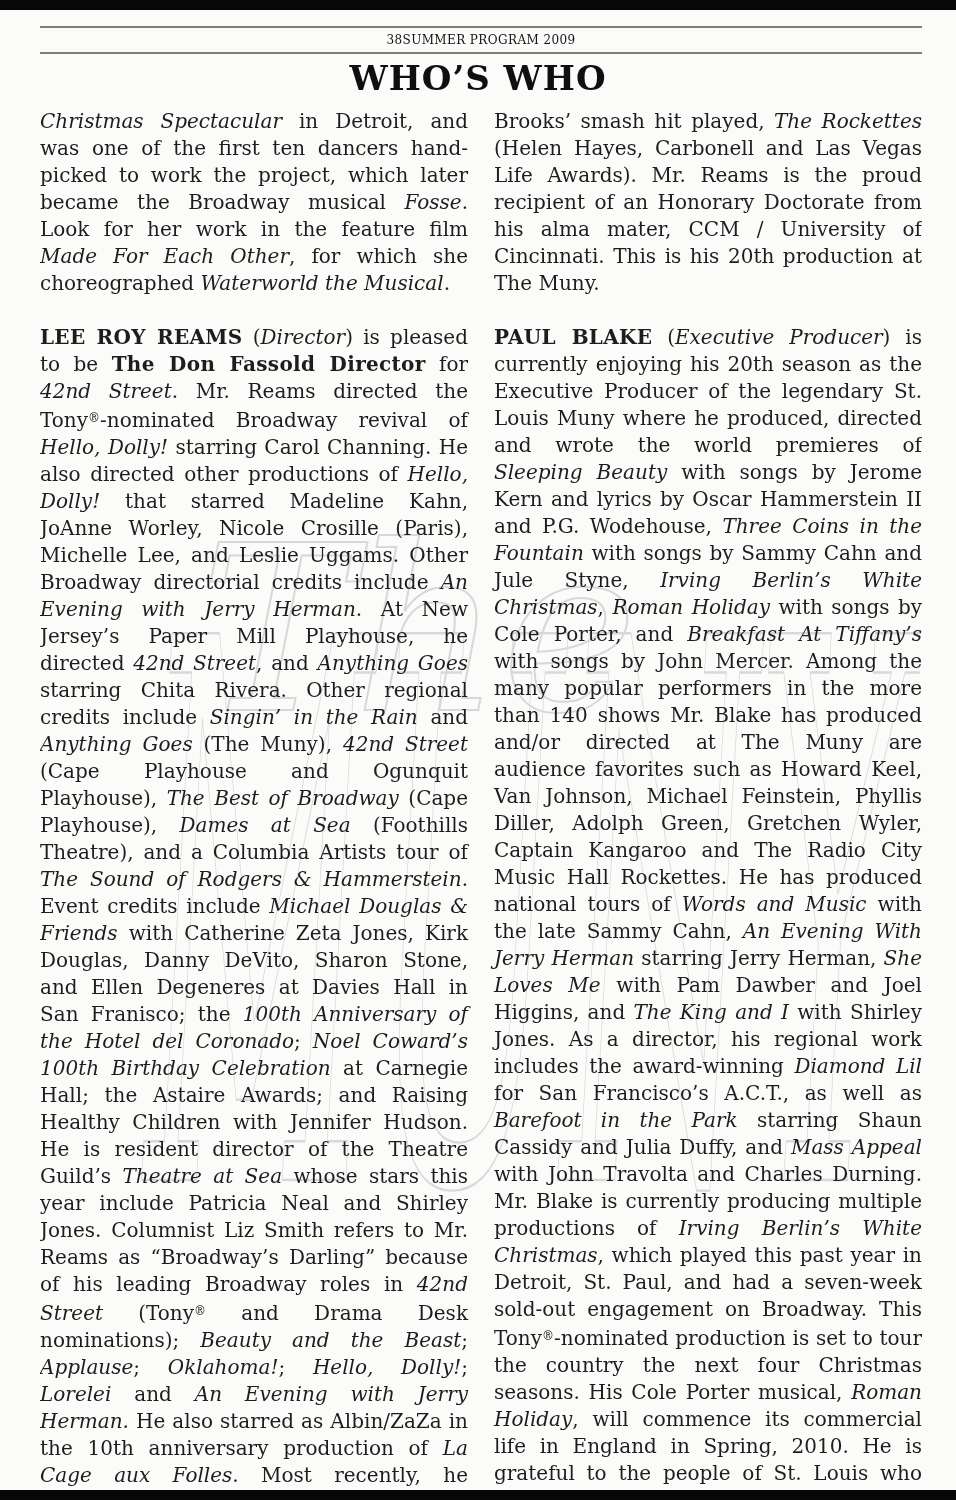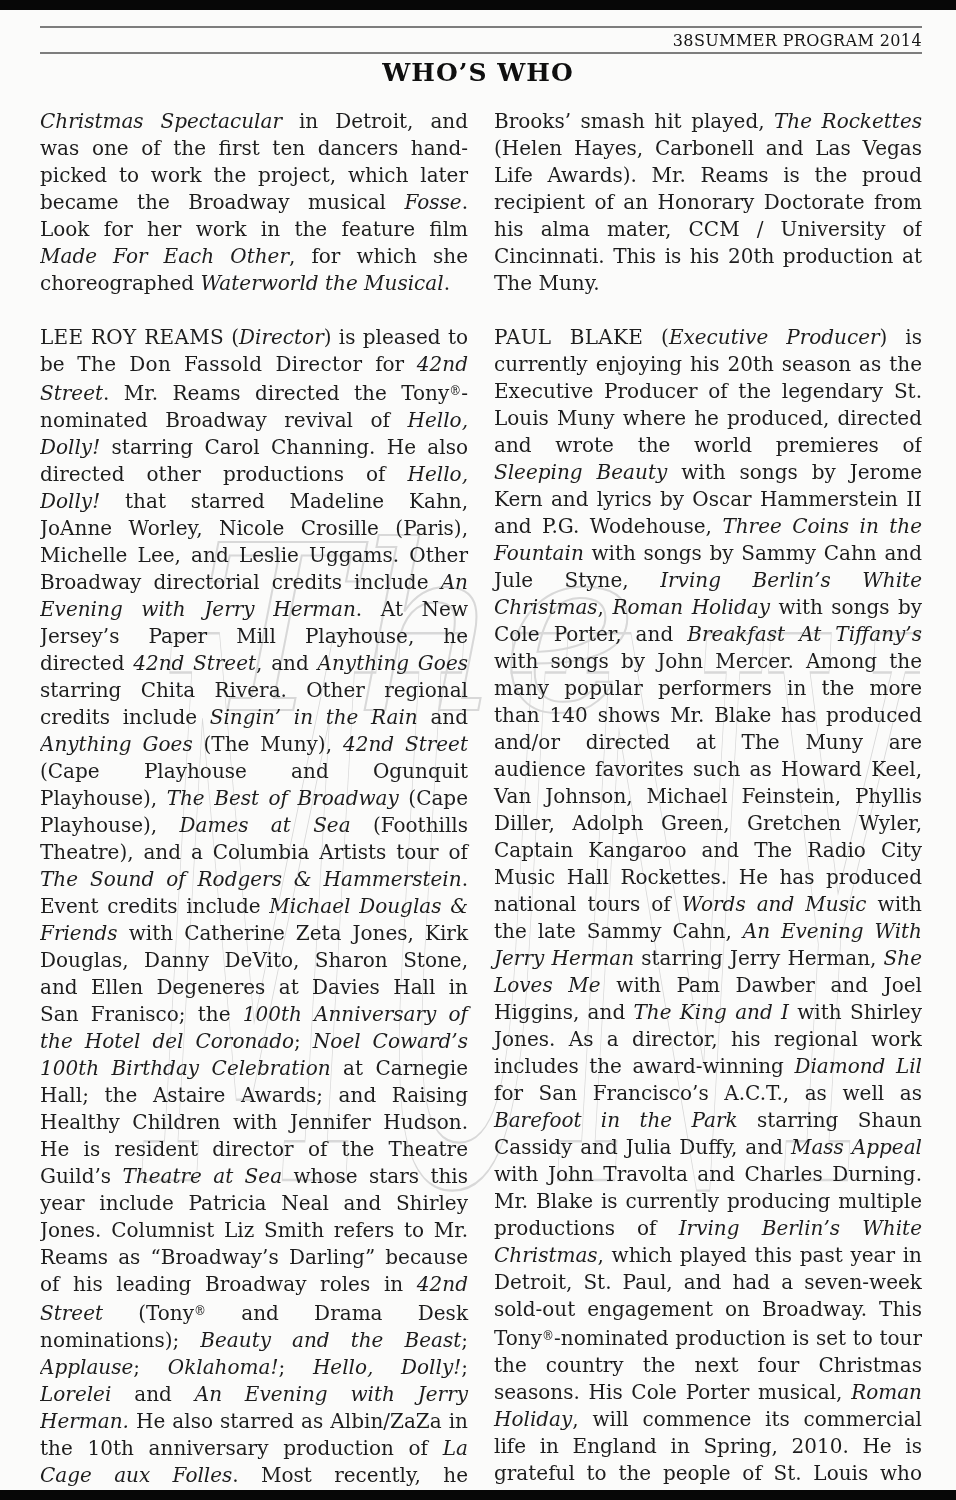--- a/index.html
+++ b/index.html
@@ -8,51 +8,51 @@
     background:#fbfbfa; overflow:hidden;
     font-family:"DejaVu Serif", serif; color:#1d1d1d;
   }
   .edge-bar { position:absolute; left:0; right:0; background:#070707; z-index:3; }
   .edge-bar.top { top:0; height:10px; }
   .edge-bar.bottom { bottom:0; height:10px; }
 
   .page-header {
     position:absolute; top:26px; left:40px; right:34px; z-index:2;
     border-top:2px solid #7d7d7d; border-bottom:2px solid #7d7d7d;
-    display:flex; justify-content:flex-end; align-items:center;
-    height:24px; font-size:16px; letter-spacing:0.4px; color:#141414;
+    display:flex; justify-content:center; align-items:center;
+    height:24px; font-size:12px; letter-spacing:0.4px; color:#141414;
   }
   .page-title {
     position:absolute; top:58px; left:0; width:100%; z-index:2;
-    text-align:center; font-size:25px; font-weight:bold; letter-spacing:1px;
+    text-align:center; font-size:34px; font-weight:bold; letter-spacing:1px;
     color:#0f0f0f;
   }
   .watermark {
     position:absolute; top:480px; left:60px; z-index:0; pointer-events:none;
   }
   .columns {
     position:absolute; top:108px; left:40px; right:34px; bottom:12px; z-index:1;
     display:flex; gap:26px; overflow:hidden;
   }
   .col { flex:1 1 0; text-align:justify; }
   .col p { margin:0 0 27px 0; font-size:20px; line-height:27px; }
   .col p.continues { text-align-last:justify; }
   .seg-i { font-style:italic; }
-  .seg-b { font-weight:normal; letter-spacing:0.3px; }
+  .seg-b { font-weight:bold; letter-spacing:0.3px; }
   .seg-r { font-size:12px; vertical-align:5px; }
 </style>
 </head>
 <body>
 
 <div class="page">
   <div class="edge-bar top"></div>
 
   <div class="page-header">
     <span>38</span>
-    <span>SUMMER PROGRAM 2014</span>
+    <span>SUMMER PROGRAM 2009</span>
   </div>
 
   <div class="page-title">WHO’S WHO</div>
 
   <svg class="watermark" width="860" height="740" viewBox="0 0 860 740" aria-hidden="true">
     <text x="140" y="230" font-size="230" font-style="italic" fill="none" stroke="#d8d8d8" stroke-width="2">The</text>
     <text x="0" y="0" transform="translate(465,700) scale(1,1.5)" font-size="500" font-style="italic" text-anchor="middle" textLength="760" lengthAdjust="spacingAndGlyphs" fill="none" stroke="#d8d8d8" stroke-width="1.6">MUNY</text>
   </svg>
 
   <div class="columns">

